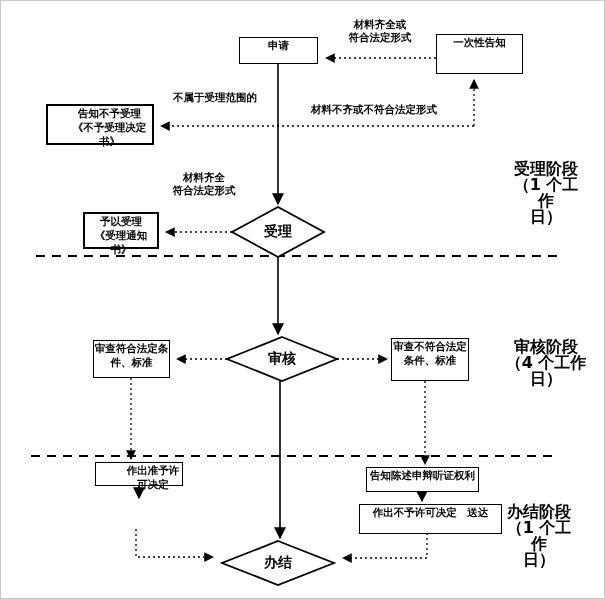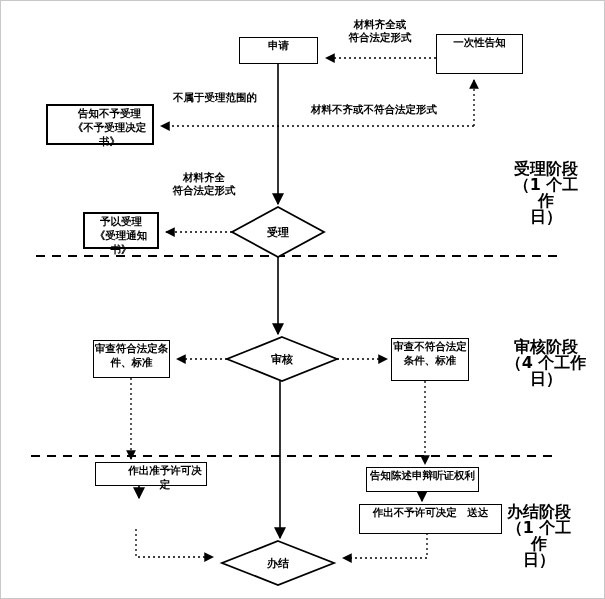--- a/index.html
+++ b/index.html
@@ -11,21 +11,21 @@
   #lines{position:absolute;left:0;top:0;width:605px;height:599px;}
   .txt{white-space:pre-line;}
   .box{
     position:absolute;background:#fff;border:1.5px solid #000;box-sizing:border-box;
     display:flex;align-items:flex-start;justify-content:center;text-align:center;
     font-size:10.5px;font-weight:bold;line-height:14px;
   }
   .box.thick{border-width:2.5px;}
   .dlabel{
     position:absolute;display:flex;align-items:center;justify-content:center;
-    text-align:center;font-size:11px;font-weight:bold;
+    text-align:center;font-size:14px;font-weight:bold;
   }
   .elabel{
     position:absolute;font-size:10.5px;font-weight:bold;text-align:center;
     line-height:13px;
   }
   .plabel{
     position:absolute;font-size:16px;font-weight:bold;text-align:center;
     line-height:16px;
   }
   svg path, svg polygon{fill:none;stroke:#000;}
@@ -92,21 +92,21 @@
   <div class="box" style="left:390px;top:337px;width:78px;height:43px;">
     <span class="txt">审查不符合法定
 条件、标准</span>
   </div>
 
   <div class="box" style="left:92px;top:339px;width:77px;height:38px;">
     <span class="txt">审查符合法定条
 件、标准</span>
   </div>
 
-  <div class="box" style="left:94px;top:461px;width:112px;height:24px;padding-left:28px;">
+  <div class="box" style="left:94px;top:461px;width:88px;height:24px;padding-left:28px;">
     <span class="txt">作出准予许可决定</span>
   </div>
 
 
   <div class="box" style="left:365px;top:466px;width:113px;height:25px;">
     <span class="txt">告知陈述申辩听证权利</span>
   </div>
 
   <div class="box" style="left:358px;top:503px;width:143px;height:30px;">
     <span class="txt">作出不予许可决定　送达</span>

